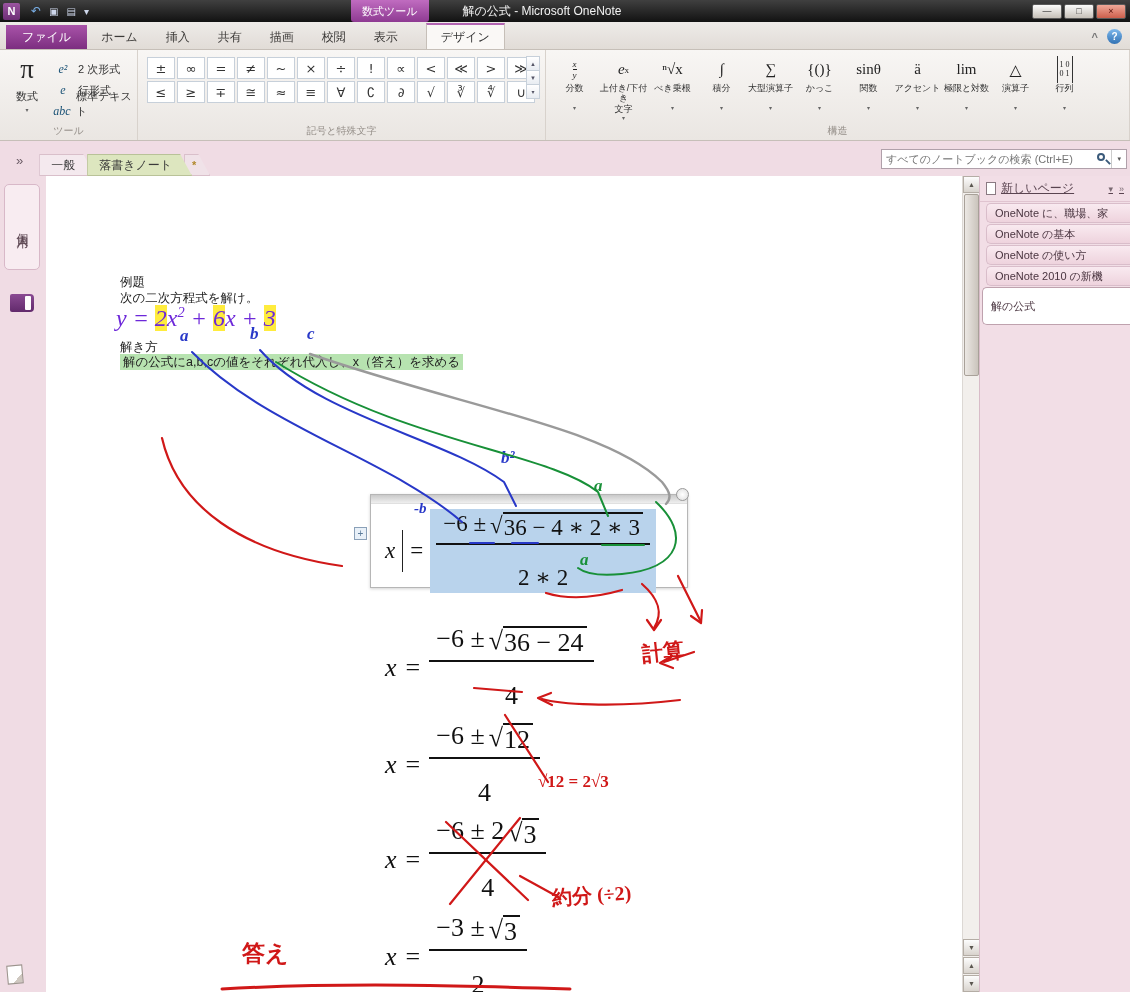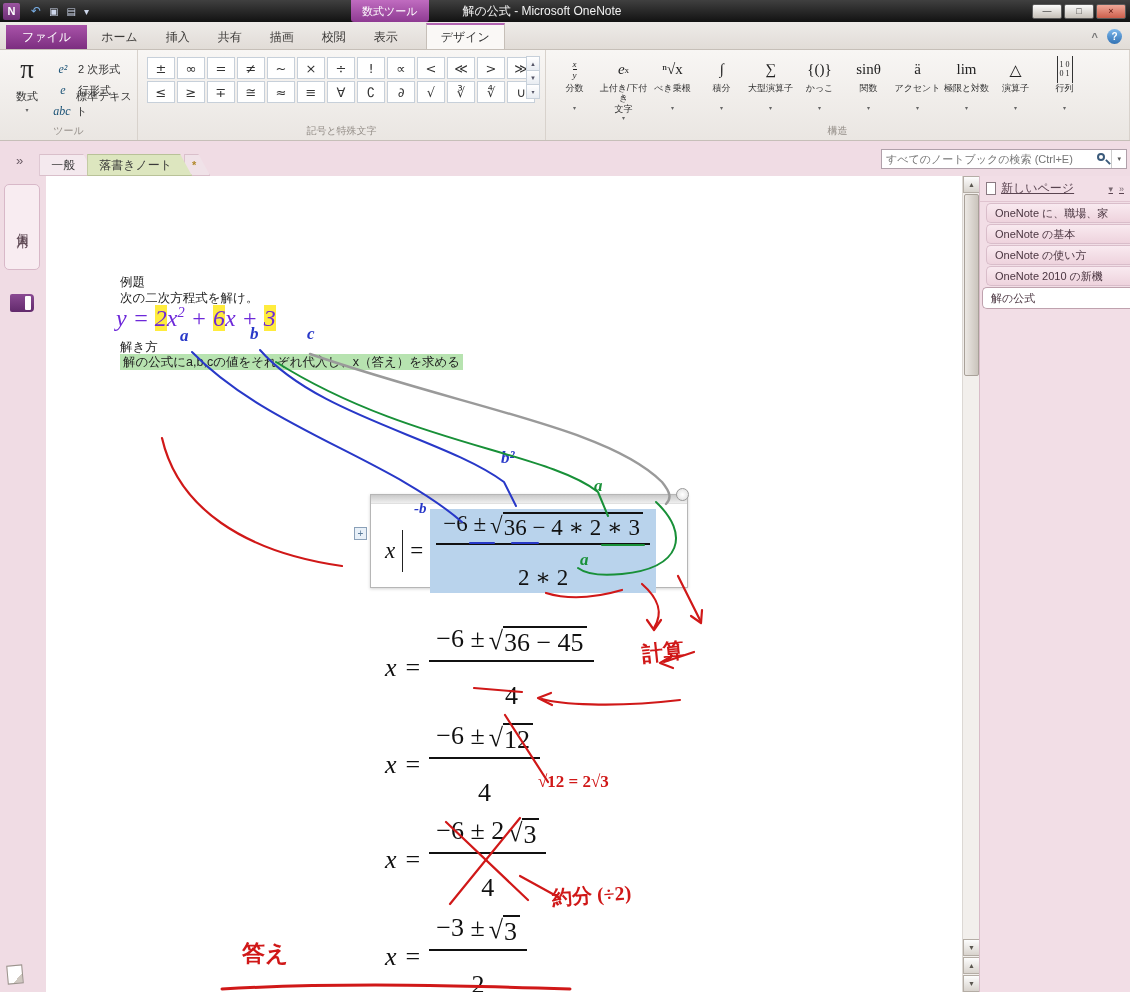--- a/index.html
+++ b/index.html
@@ -125,21 +125,21 @@
   .pgbtn.pu{bottom:18px;}
   .pgbtn.pd{bottom:0;}
   .sthumb{position:absolute;left:1px;top:18px;width:15px;height:182px;background:linear-gradient(90deg,#ece8e4,#cac4bc);border:1px solid #a8a199;border-radius:2px;}
 
   
   .pagepanel{position:absolute;left:979px;top:176px;width:151px;bottom:0;background:#f2dee6;border-left:1px solid #d8bcc8;}
   .pghead{height:26px;display:flex;align-items:center;padding:0 6px;font-size:12px;color:#5a4450;border-bottom:1px solid #e0c4d0;gap:5px;text-decoration:underline;}
   .npicon{width:10px;height:13px;background:#fff;border:1px solid #8a7a82;flex:none;}
   .pgarrows{margin-left:auto;display:flex;gap:6px;font-size:9px;color:#7a6a72;}
   .pgitem{height:20px;margin:1px 0 1px 6px;background:linear-gradient(#f9eaf0,#eed3dd);border:1px solid #d9bdca;border-right:none;border-radius:5px 0 0 5px;font-size:11px;color:#4a3540;display:flex;align-items:center;padding-left:8px;white-space:nowrap;overflow:hidden;}
-  .pgitem.active{background:#fff;margin-left:2px;border-color:#bfa2ae;height:22px;}
+  .pgitem.active{background:#fff;margin-left:2px;border-color:#bfa2ae;height:38px;}
 </style>
 </head>
 <body>
 
 <div class="titlebar">
   <span class="appicon">N</span>
   <span class="qicon qback">↶</span>
   <span class="qicon">▣</span>
   <span class="qicon">▤</span>
   <span class="qicon">▾</span>
@@ -368,21 +368,21 @@
   </div>
 
   <div class="mathstep" style="left:339px;top:448px;">
     <span class="mvar">x</span>
     <span>=</span>
     <span class="frac">
       <span class="num">
           <span>−6 ±</span>
           <span class="sqrt">
             <span class="rs">√</span>
-            <span class="rad">36 − 45</span>
+            <span class="rad">36 − 24</span>
           </span>
         </span>
       <span class="den">4</span>
     </span>
   </div>
 
   <div class="mathstep" style="left:339px;top:545px;">
     <span class="mvar">x</span>
     <span>=</span>
     <span class="frac">

